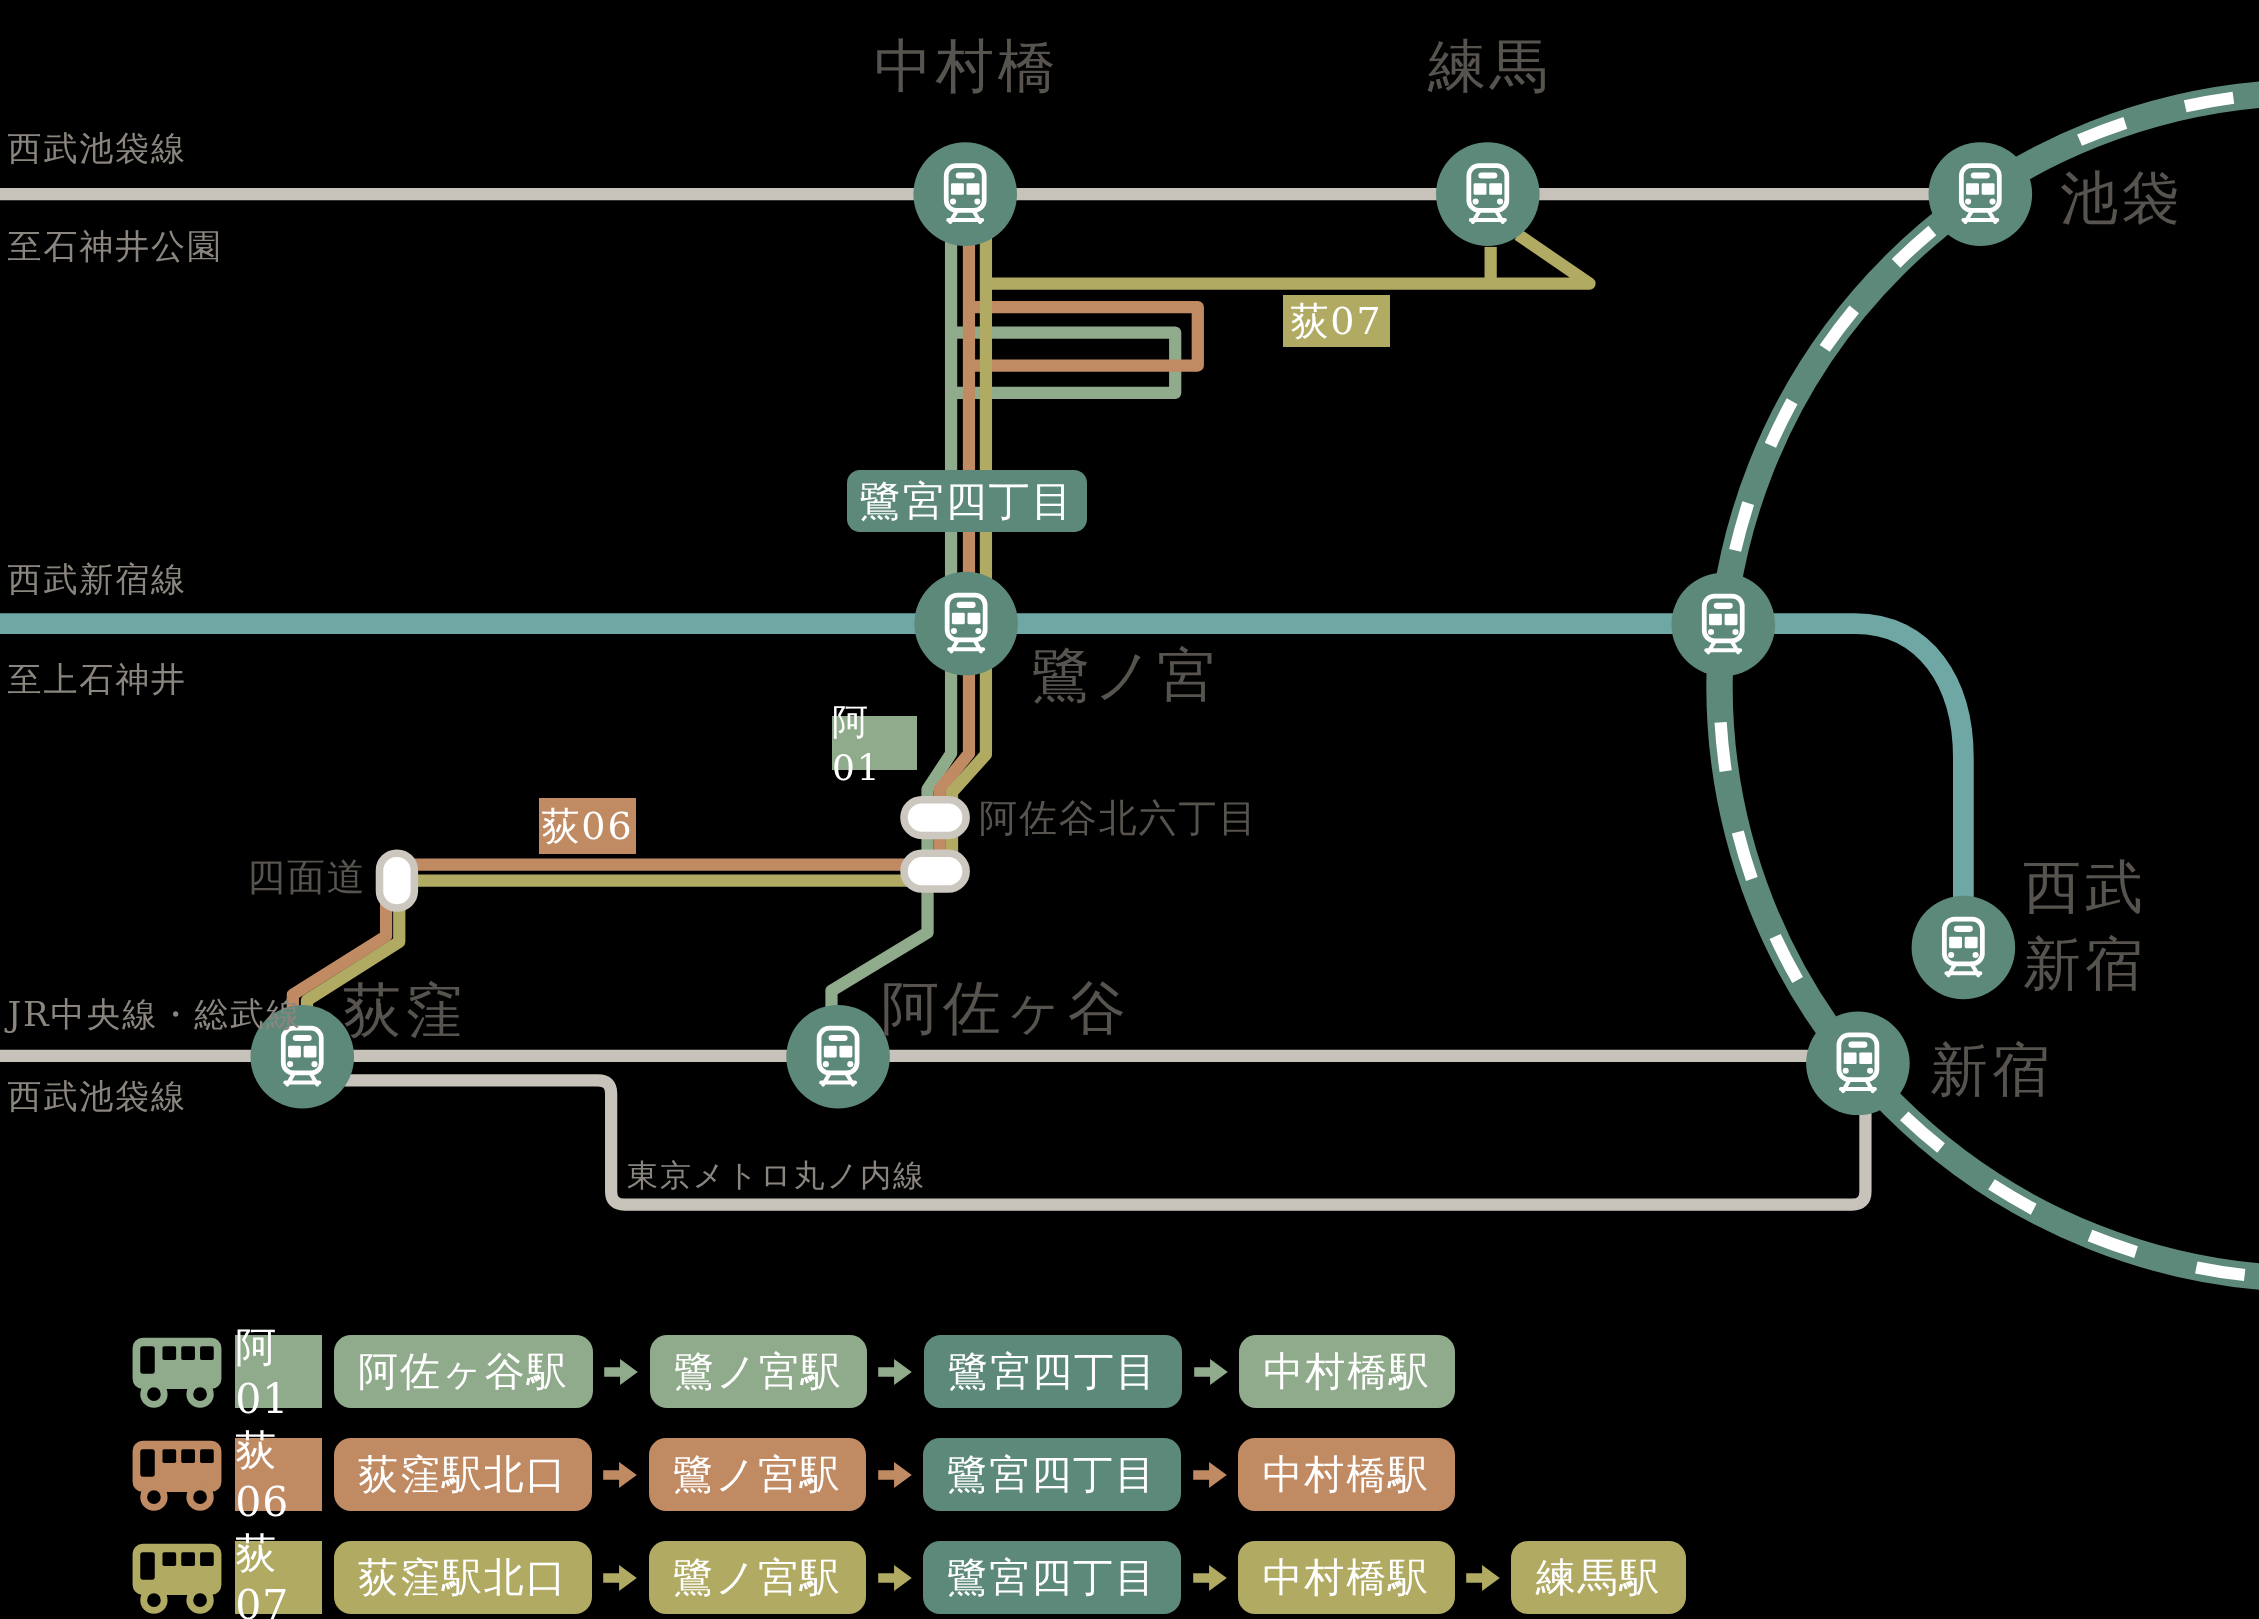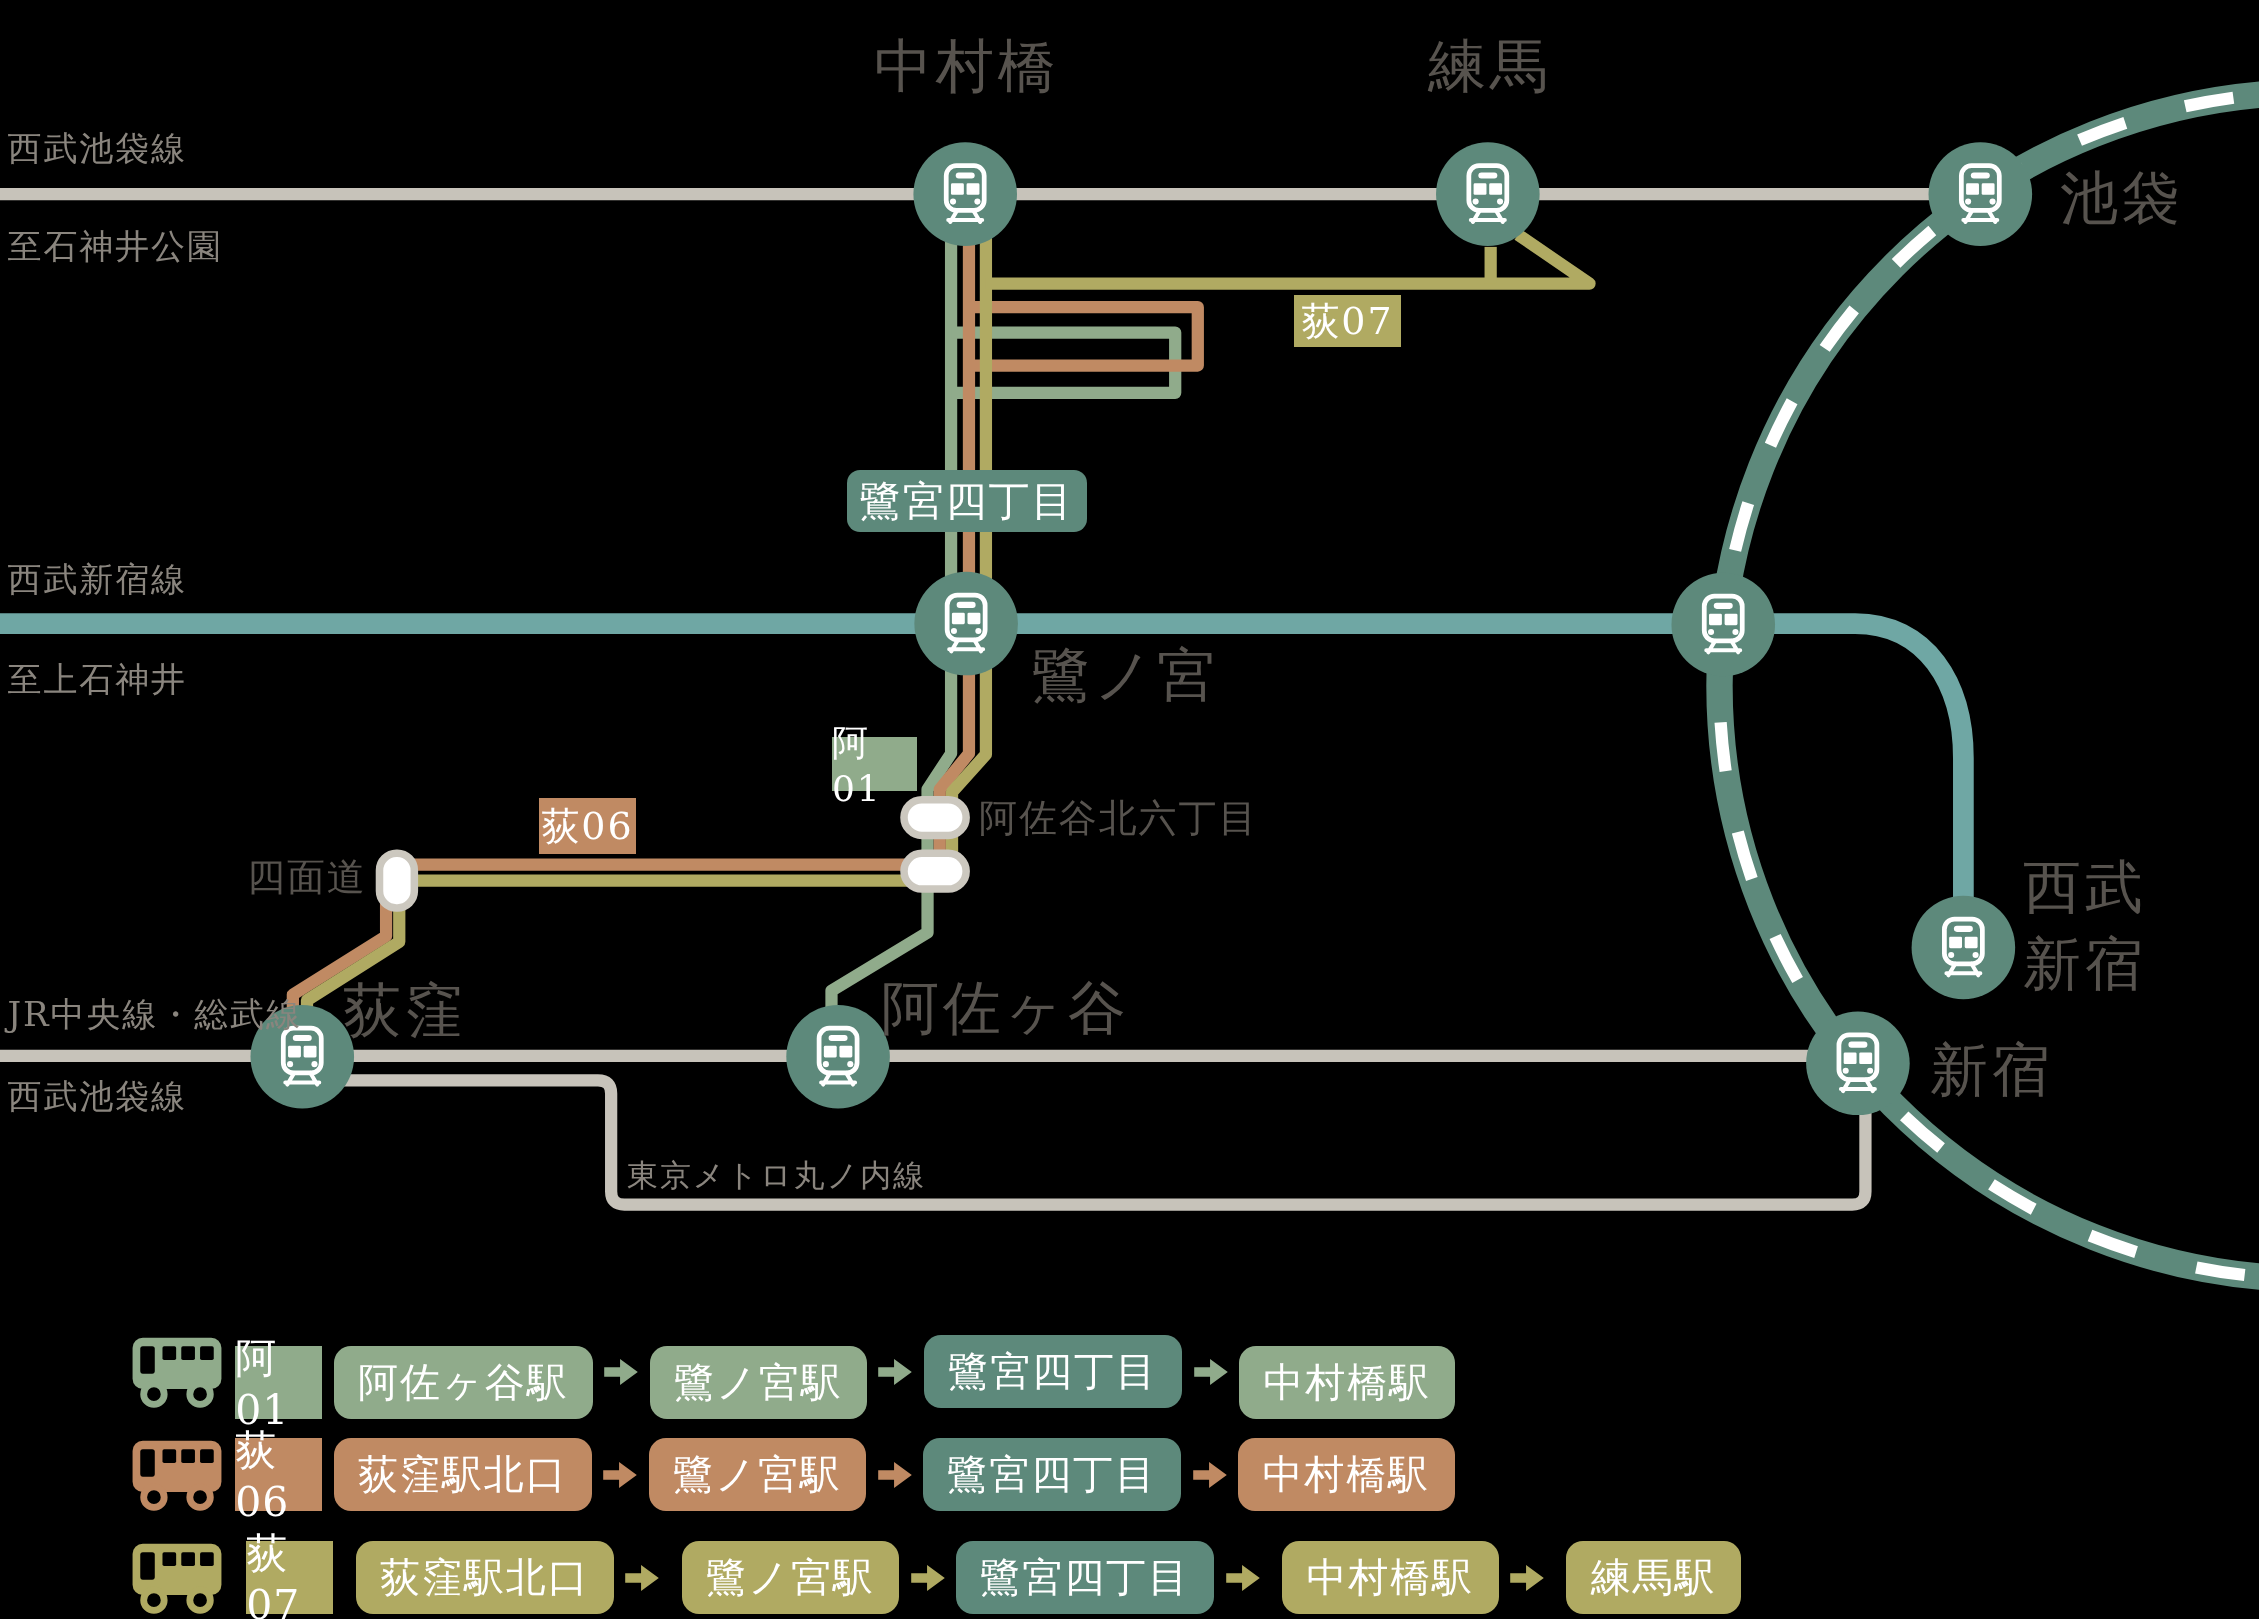--- a/index.html
+++ b/index.html
@@ -27,23 +27,23 @@
   .line-label.small{font-size:31px;}
   .station-label{color:var(--c-station_text);font-size:58px;letter-spacing:3.8px;white-space:nowrap;}
   .station-label.wrap{white-space:normal;width:141px;line-height:1.32;}
   .busstop-label{color:var(--c-station_text);font-size:38px;letter-spacing:1.9px;white-space:nowrap;}
 
   
   .map-badge{position:absolute;display:flex;align-items:center;justify-content:center;
     color:#fff;letter-spacing:1.9px;}
   .map-badge.rounded{border-radius:13px;}
   .bg-teal{background:var(--c-station_teal);}
-  .bg-green{background:var(--c-route_green);margin-top:21px;}
+  .bg-green{background:var(--c-route_green);}
   .bg-orange{background:var(--c-route_orange);}
-  .bg-olive{background:var(--c-route_olive);margin-left:11px;}
+  .bg-olive{background:var(--c-route_olive);}
   .c-green{color:var(--c-route_green);}
   .c-orange{color:var(--c-route_orange);}
   .c-olive{color:var(--c-route_olive);}
 
   
   .legend-row{position:absolute;left:130px;height:81px;display:flex;align-items:center;gap:11.3px;}
   .legend-bus{width:94px;height:83px;flex:0 0 auto;}
   .route-badge{width:87px;height:73px;display:flex;align-items:center;justify-content:center;
     color:#fff;font-size:41px;letter-spacing:0.9px;flex:0 0 auto;}
   .pill{height:73px;display:flex;align-items:center;justify-content:center;

